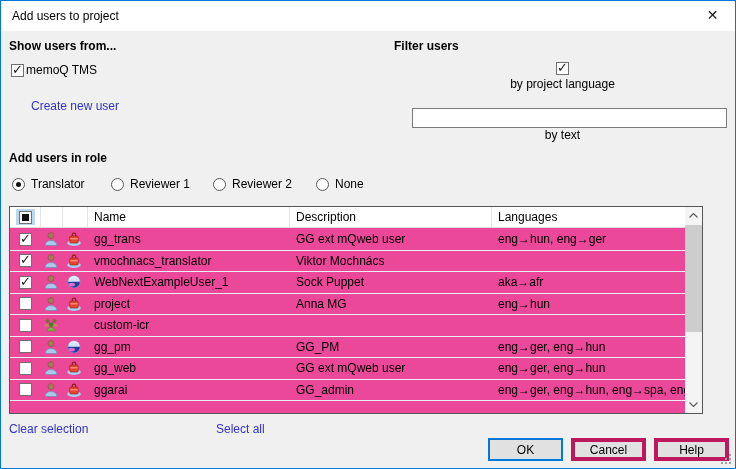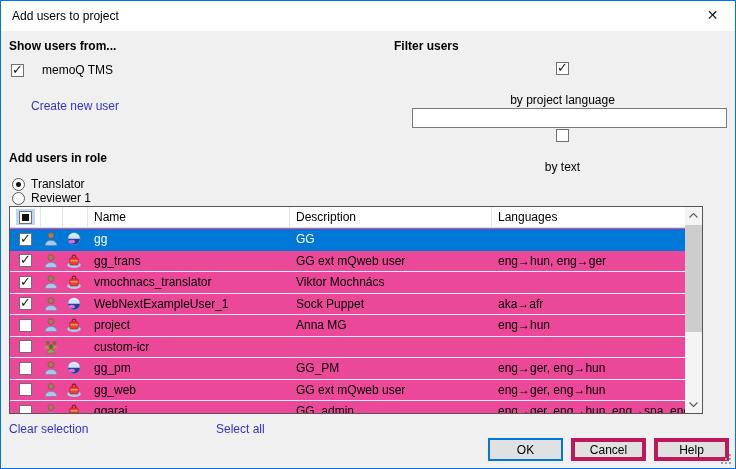--- a/index.html
+++ b/index.html
@@ -21,37 +21,37 @@
   .cb { display:inline-block; width:13px; height:13px; background:#fff; border:1px solid #707070;
         position:relative; vertical-align:-2px; }
   .cb.checked::after { content:"✓"; position:absolute; left:0px; top:-3px; font-size:13px;
         font-weight:bold; color:#1a1a1a; }
   .cb.ind::after { content:""; position:absolute; left:2px; top:2px; width:7px; height:7px; background:#111; }
   .radio { display:inline-block; width:13px; height:13px; border:1px solid #5a5a5a; border-radius:50%;
         background:#fff; position:relative; vertical-align:-2px; }
   .radio.selected::after { content:""; position:absolute; left:3px; top:3px; width:5px; height:5px;
         border-radius:50%; background:#111; }
 
-  .check-row { display:flex; align-items:center; gap:18px; cursor:default; }
+  .check-row { display:flex; align-items:center; gap:2px; cursor:default; }
 
   .link { color:#3232c8; cursor:pointer; text-decoration:none; }
 
   
   .grp-show { position:absolute; left:8px; top:38px; }
   .grp-show .check-row { margin-top:10px; margin-left:2px; }
   .grp-show .link { display:inline-block; margin-top:22px; margin-left:22px; }
 
   .grp-filter { position:absolute; left:393px; top:38px; width:335px; }
   .grp-filter .check-row { margin-top:9px; margin-left:2px;flex-direction:column; }
   .grp-filter .check-row + .check-row { margin-top:22px; }
   .text-filter { position:absolute; left:18px; top:69px; width:315px; height:20px;
         border:1px solid #7a7a7a; background:#fff; font-family:inherit; font-size:12px; padding:0 4px; }
 
   .grp-role { position:absolute; left:8px; top:150px; }
-  .role-options { display:flex; margin-top:12px; margin-left:3px;flex-direction:column; }
+  .role-options { display:flex; margin-top:12px; margin-left:3px; }
   .role-item { display:flex; align-items:center; gap:6px; }
   .role-item:nth-child(1){ width:99px; }
   .role-item:nth-child(2){ width:102px; }
   .role-item:nth-child(3){ width:103px; }
 
   
   .listview { position:absolute; left:8px; top:205px; width:694px; height:208px;
         background:#ec4899; border:1px solid #565656; overflow:hidden; }
   .lv-header { position:absolute; left:0; top:0; width:703px; height:21px; background:#fff;
         display:flex; border-bottom:1px solid #dcdcdc; }
@@ -151,42 +151,20 @@
       <div class="hcell c-check">
         <span class="hl"><span class="cb ind"></span></span>
       </div>
       <div class="hcell c-icon1"></div>
       <div class="hcell c-icon2"></div>
       <div class="hcell c-name">Name</div>
       <div class="hcell c-desc">Description</div>
       <div class="hcell c-lang">Languages</div>
     </div>
     <div class="lv-body" id="rows">
-  <div class="lv-row selected">
-    <div class="cell c-check">
-            <span class="cb checked"></span>
-          </div>
-    <div class="cell c-icon1">
-            <span class="icon-slot u-slot"><svg width="16" height="16" viewBox="0 0 16 16">
-                <circle cx="8" cy="4.6" r="3" fill="#a9795a" stroke="#6e4a2f" stroke-width="0.5"></circle>
-                <path d="M2.2 14.5c0-3.4 2.5-5 5.8-5s5.8 1.6 5.8 5z" fill="#a7c9ea" stroke="#5f87b0" stroke-width="0.6"></path>
-              </svg></span>
-          </div>
-    <div class="cell c-icon2">
-            <span class="icon-slot t-slot"><svg width="16" height="16" viewBox="0 0 16 16">
-                <circle cx="8" cy="7.8" r="6" fill="#cfe6f8" stroke="#7fa8cc" stroke-width="0.5"></circle>
-                <path d="M2 7.8a6 6 0 0 0 12 0z" fill="#1f3f9e"></path>
-                <ellipse cx="5.8" cy="10.6" rx="3.2" ry="1.9" fill="#e06bd0"></ellipse>
-                <path d="M3.2 5.2a6 6 0 0 1 9.6 0" fill="none" stroke="#ffffff" stroke-width="1" opacity="0.75"></path>
-              </svg></span>
-          </div>
-    <div class="cell c-name">gg</div>
-    <div class="cell c-desc">GG</div>
-    <div class="cell c-lang"></div>
-  </div>
 
   <div class="lv-row">
     <div class="cell c-check">
             <span class="cb checked"></span>
           </div>
     <div class="cell c-icon1">
             <span class="icon-slot u-slot"><svg width="16" height="16" viewBox="0 0 16 16">
                 <circle cx="8" cy="4.6" r="3" fill="#a9795a" stroke="#6e4a2f" stroke-width="0.5"></circle>
                 <path d="M2.2 14.5c0-3.4 2.5-5 5.8-5s5.8 1.6 5.8 5z" fill="#a7c9ea" stroke="#5f87b0" stroke-width="0.6"></path>
               </svg></span>

